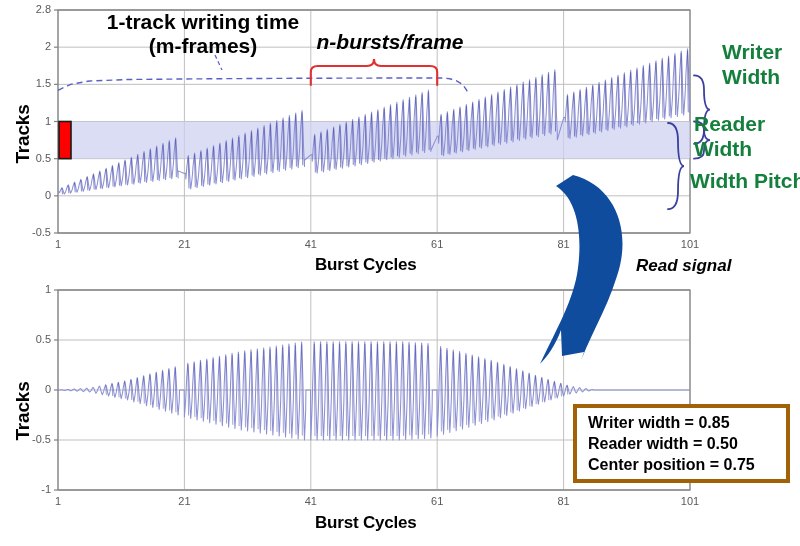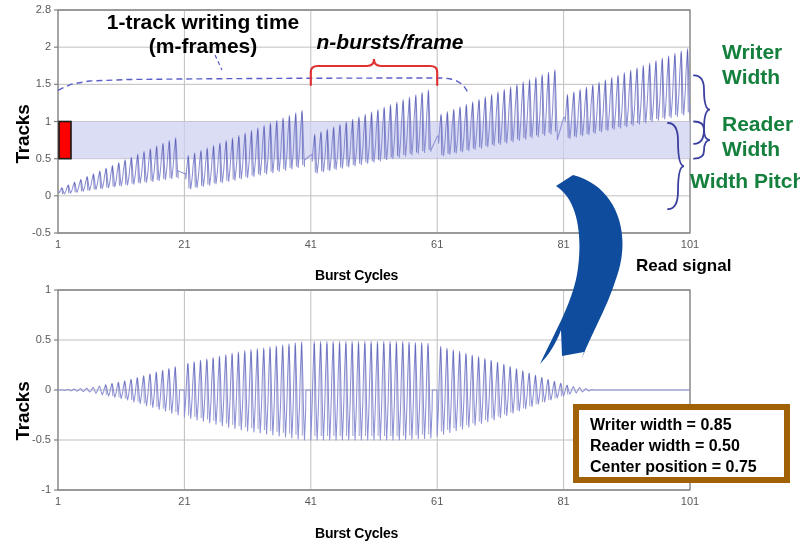--- a/index.html
+++ b/index.html
@@ -19,21 +19,21 @@
     font-weight:bold;
     color:#000;
     letter-spacing:-0.2px;
   }
   .ytitle{
     font-size:19px;
     transform:rotate(-90deg);
     transform-origin:center center;
     white-space:nowrap;
   }
-  .xtitle{font-size:14px;white-space:nowrap;margin-top:12px;}
+  .xtitle{font-size:17px;white-space:nowrap;}
 
   .ticklabel{
     position:absolute;
     font-size:11px;
     color:#595959;
     white-space:nowrap;
   }
 
   .annot{
     position:absolute;
@@ -49,21 +49,21 @@
     position:absolute;
     font-weight:bold;
     font-size:21px;
     color:#15803d;
     line-height:1.18;
     white-space:nowrap;
   }
 
   .infobox{
     position:absolute;
-    border:6px solid #a16207;
+    border:4px solid #a16207;
     background:#ffffff;
     box-sizing:border-box;
     padding:5px 9px 6px 11px;
   }
   .infobox div{
     font-weight:bold;
     font-size:16px;
     color:#000;
     line-height:1.30;
     white-space:nowrap;
@@ -164,30 +164,30 @@
 
   <div class="annot annot-big" style="left:310px;top:30px;width:160px;font-style:italic;">
     <span>n-bursts/frame</span>
   </div>
 
   <div class="bracket-label" style="left:722px;top:40px;">
     <span>Writer</span><br>
     <span>Width</span>
   </div>
 
-  <div class="bracket-label" style="left:722px;top:112px;">
+  <div class="bracket-label" style="left:694px;top:112px;">
     <span>Reader</span><br>
     <span>Width</span>
   </div>
 
   <div class="bracket-label" style="left:690px;top:169px;">
     <span>Width Pitch</span>
   </div>
 
-  <div class="annot annot-med" style="left:636px;top:256px;">Read signal</div>
+  <div class="annot annot-med" style="left:636px;top:256px;font-style:italic;">Read signal</div>
 
   <div class="infobox" style="left:573px;top:404px;width:217px;height:79px;">
     <div>Writer width  = 0.85</div>
     <div>Reader width = 0.50</div>
     <div>Center position = 0.75</div>
   </div>
 
 <div class="ticklabel" style="top: 3px; left: 11px; width: 40px; text-align: right;">2.8</div>
     <div class="ticklabel" style="top: 40.1667px; left: 11px; width: 40px; text-align: right;">2</div>
     <div class="ticklabel" style="top: 77.3333px; left: 11px; width: 40px; text-align: right;">1.5</div>

